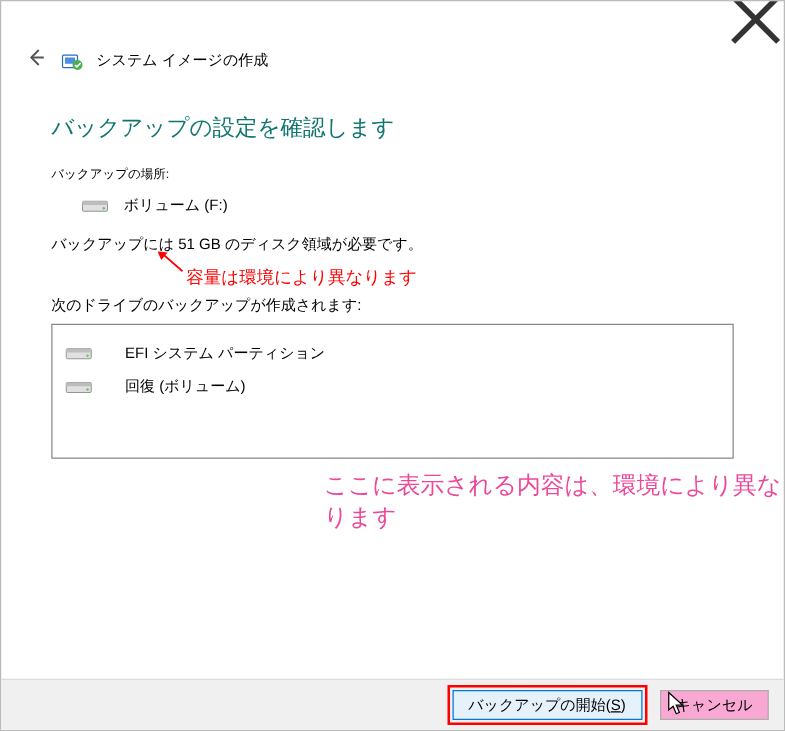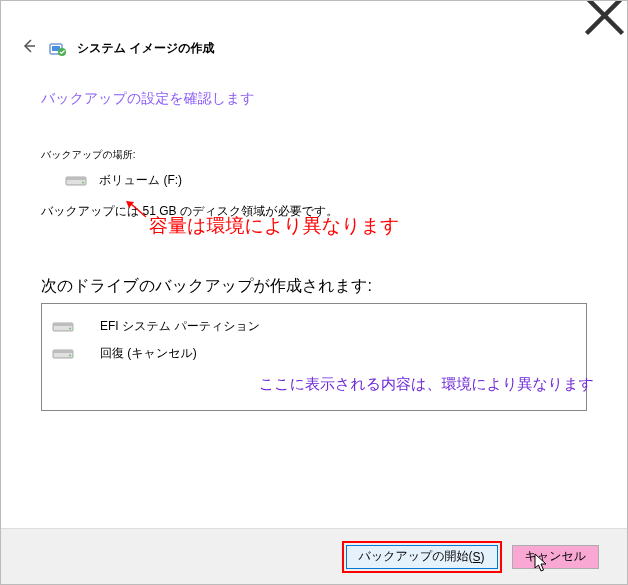--- a/index.html
+++ b/index.html
@@ -27,21 +27,20 @@
     align-items: center;
     justify-content: center;
     font-size: 14px;
     color: #333;
   }
   .header-row {
     display: flex;
     align-items: center;
     padding: 6px 18px 10px 18px;
     gap: 10px;
-    font-weight: bold;
   }
   .back-btn {
     font-size: 18px;
     color: #555;
     width: 20px;
     text-align: center;
   }
   .app-icon {
     width: 18px;
     height: 18px;
@@ -49,23 +48,23 @@
   }
   .app-icon svg { width: 18px; height: 18px; }
   .app-title {
     font-size: 12px;
     color: #000;
   }
   .content {
     padding: 20px 40px 0 40px;
   }
   .heading {
-    color: #8b5cf6;
-    font-size: 14px;
-    margin-bottom: 40px;
+    color: #0f766e;
+    font-size: 18px;
+    margin-bottom: 18px;
   }
   .label-row {
     font-size: 10px;
     margin-bottom: 10px;
   }
   .drive-row {
     display: flex;
     align-items: center;
     gap: 12px;
     margin: 8px 0 14px 24px;
@@ -92,58 +91,58 @@
     left: 125px;
     top: 200px;
     color: #ff0000;
     pointer-events: none;
   }
   .annotation-1 {
     position: absolute;
     left: 148px;
     top: 212px;
     color: #ff0000;
-    font-size: 19px;
+    font-size: 14px;
     pointer-events: none;
   }
   .annotation-2 {
     position: absolute;
     left: 258px;
     top: 374px;
-    color: #6d28d9;
-    font-size: 15px;
+    color: #ec4899;
+    font-size: 19px;
     pointer-events: none;
   }
   .section-label {
-    margin-top: 56px;
+    margin-top: 32px;
     margin-bottom: 6px;
-    font-size: 16px;
+    font-size: 12px;
   }
   .drives-box {
     border: 1px solid #888;
     padding: 8px 6px;
     margin-bottom: 10px;
     min-height: 108px;
   }
   .drives-box .drive-row {
     margin: 6px 4px 10px 4px;
     gap: 26px;
   }
   .footer {
     position: absolute;
     bottom: 0;
     left: 0;
     right: 0;
-    height: 56px;
+    height: 41px;
     background: #f0f0f0;
     border-top: 1px solid #ddd;
     display: flex;
     align-items: center;
     justify-content: flex-end;
-    padding-right: 28px;
+    padding-right: 12px;
     gap: 10px;
   }
   .btn {
     min-width: 80px;
     height: 24px;
     border: 1px solid #adadad;
     background: #f9a8d4;
     font-size: 12px;
     padding: 0 12px;
     display: flex;
@@ -234,21 +233,21 @@
       <span>EFI システム パーティション</span>
     </div>
     <div class="drive-row">
       <span class="drive-icon">
         <svg viewBox="0 0 22 16">
             <rect x="1" y="4" width="20" height="8" rx="1" fill="#e0e0e0" stroke="#888" stroke-width="0.7"></rect>
             <rect x="1" y="4" width="20" height="3" fill="#bdbdbd"></rect>
             <circle cx="18" cy="9.5" r="1" fill="#6ac46a"></circle>
           </svg>
       </span>
-      <span>回復 (キャンセル)</span>
+      <span>回復 (ボリューム)</span>
     </div>
   </div>
 </div>
 
 <div class="annotation-arrow">
   <svg width="22" height="18" viewBox="0 0 22 18">
     <line x1="20" y1="16" x2="4" y2="2" stroke="#ff0000" stroke-width="1.4"></line>
     <polygon points="0,0 8,1 3,7" fill="#ff0000"></polygon>
   </svg>
 </div>

